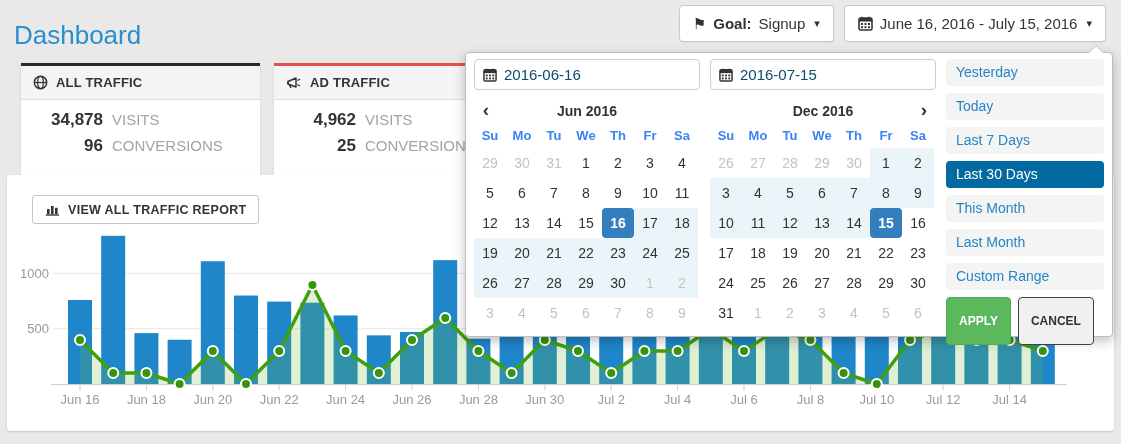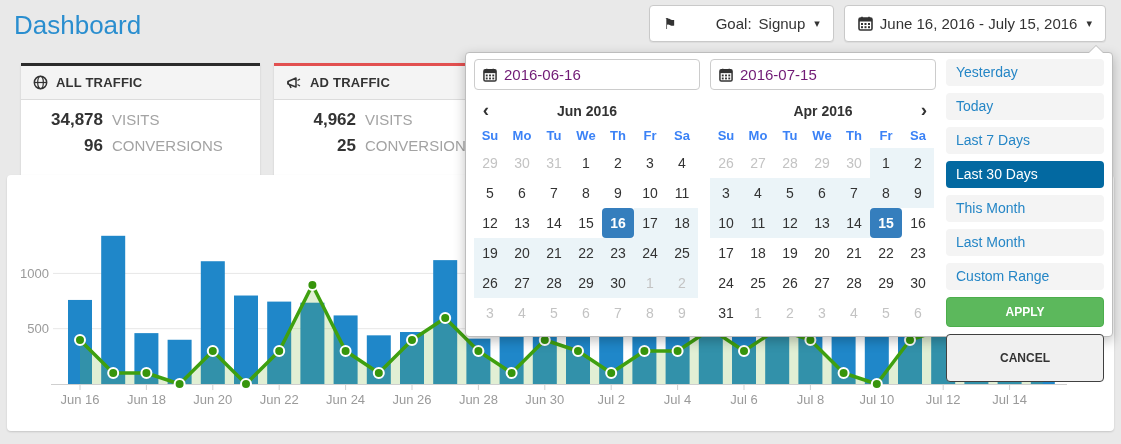--- a/index.html
+++ b/index.html
@@ -1,25 +1,25 @@
 <!DOCTYPE html>
 <html><head>
 <meta charset="utf-8">
 <style>
   * { margin:0; padding:0; box-sizing:border-box; }
   html,body { width:1121px; height:444px; overflow:hidden; }
   body { font-family:"Liberation Sans", sans-serif; background:#e9e9e9; position:relative; }
 
   
-  .page-title { position:absolute; left:14px; top:10px; font-size:26px; font-weight:400; color:#2a8ecf; }
+  .page-title { position:absolute; left:14px; top:20px; font-size:26px; font-weight:400; color:#2a8ecf; }
   .top-buttons { position:absolute; right:15px; top:5px; display:flex; gap:10px; }
   .top-btn { display:flex; align-items:center; gap:7px; height:37px; padding:0 13px;
              background:#fff; border:1px solid #c9c9c9; border-radius:4px; font-size:15px; color:#333;
              box-shadow:0 1px 1px rgba(0,0,0,.06); cursor:pointer; font-family:inherit; }
-  .top-btn b { font-weight:normal;margin-left:32px; }
+  .top-btn b { font-weight:bold; }
   .caret { font-size:11px; color:#333; margin-left:2px; }
   .flag-glyph { font-size:15px; line-height:1; }
 
   
   .card { position:absolute; top:63px; width:239px; height:142px; background:#fff;
           box-shadow:0 1px 2px rgba(0,0,0,.12); }
   .card-accent { height:3px; width:100%; }
   .card-head { display:flex; align-items:center; gap:8px; background:#f4f4f4; border-bottom:1px solid #dcdcdc;
                padding:9px 12px; font-size:13px; font-weight:bold; color:#333; letter-spacing:.2px; }
   .card-body { padding:10px 12px 0 4px; }
@@ -41,37 +41,37 @@
   .popover { position:absolute; left:465px; top:52px; width:648px; height:285px; background:#fff;
              border:1px solid #bdbdbd; border-radius:4px; box-shadow:0 4px 12px rgba(0,0,0,.25); z-index:50; }
   .popover-arrow { position:absolute; top:-8px; left:622px; width:0; height:0;
                    border-left:8px solid transparent; border-right:8px solid transparent; border-bottom:8px solid #bdbdbd; }
   .popover-arrow:after { content:""; position:absolute; left:-7px; top:1px; width:0; height:0;
                    border-left:7px solid transparent; border-right:7px solid transparent; border-bottom:7px solid #fff; }
   .cal-wrap { position:absolute; left:8px; top:6px; display:flex; gap:10px; }
   .cal { width:226px; }
   .date-input { display:flex; align-items:center; gap:7px; height:31px; border:1px solid #ccc; border-radius:4px;
                 padding:0 8px; margin-bottom:8px; background:#fff; }
-  .date-input span { font-size:15px; color:#701a75; }
+  .date-input span { font-size:15px; color:#0c4a6e; }
   .cal-header { position:relative; height:26px; line-height:26px; text-align:center; font-size:14px; font-weight:bold; color:#333; }
   .cal-nav { position:absolute; top:0; width:24px; text-align:center; font-size:19px; font-weight:bold; color:#333; cursor:pointer; line-height:24px; }
   .cal-nav.prev { left:0; }
   .cal-nav.next { right:0; }
   .cal-grid { display:grid; grid-template-columns:repeat(7,32px); }
   .dow { height:24px; line-height:24px; text-align:center; font-size:13px; font-weight:bold; color:#3b82f6; }
   .day { height:30px; line-height:30px; text-align:center; font-size:14px; color:#333; cursor:pointer; }
   .day.m { color:#c3c3c3; }
   .day.r { background:#ebf4f8; }
   .day.a { background:#357ebd; color:#fff; font-weight:bold; border-radius:4px; }
 
   .ranges { position:absolute; right:8px; top:6px; width:158px; }
   .range-item { height:27px; line-height:27px; padding:0 10px; margin-bottom:7px; background:#f4f4f4;
                 border-radius:4px; color:#2586c6; font-size:14px; cursor:pointer; }
   .range-item.active { background:#0369a1; color:#fff; }
-  .picker-actions { display:flex; gap:7px; margin-top:3px;flex-direction:column; }
+  .picker-actions { display:flex; gap:7px; margin-top:3px; }
   .btn-apply { background:#5cb85c; color:#fff; border:1px solid #4cae4c; border-radius:4px; font-weight:bold;
                font-size:12px; padding:7px 12px; cursor:pointer; font-family:inherit; }
   .btn-cancel { background:#f0f0f0; color:#333; border:1px solid #404040; border-radius:4px; font-weight:bold;
                 font-size:12px; padding:16px 12px; cursor:pointer; font-family:inherit; }
 
   .icon-svg { display:block; }
 </style>
 </head>
 <body>
 
@@ -242,20 +242,29 @@
       <circle cx="770.2" cy="154" r="5" fill="#37950c" stroke="#fff" stroke-width="2"></circle>
       <circle cx="803.4000000000001" cy="165" r="5" fill="#37950c" stroke="#fff" stroke-width="2"></circle>
       <circle cx="836.6" cy="198" r="5" fill="#37950c" stroke="#fff" stroke-width="2"></circle>
       <circle cx="869.8000000000001" cy="209" r="5" fill="#37950c" stroke="#fff" stroke-width="2"></circle>
       <circle cx="903.0000000000001" cy="165" r="5" fill="#37950c" stroke="#fff" stroke-width="2"></circle>
       <circle cx="936.2" cy="154" r="5" fill="#37950c" stroke="#fff" stroke-width="2"></circle>
       <circle cx="969.4000000000001" cy="165" r="5" fill="#37950c" stroke="#fff" stroke-width="2"></circle>
       <circle cx="1002.6000000000001" cy="165" r="5" fill="#37950c" stroke="#fff" stroke-width="2"></circle>
       <circle cx="1035.8000000000002" cy="176" r="5" fill="#37950c" stroke="#fff" stroke-width="2"></circle>
     </svg>
+  <button class="report-btn">
+    <svg class="icon-svg" width="15" height="13" viewBox="0 0 15 13">
+        <rect x="2" y="6" width="2.6" height="5" fill="#333"></rect>
+        <rect x="6" y="3" width="2.6" height="8" fill="#333"></rect>
+        <rect x="10" y="4.8" width="2.6" height="6.2" fill="#333"></rect>
+        <line x1="0.8" y1="12" x2="14" y2="12" stroke="#333" stroke-width="1.4"></line>
+      </svg>
+    <span>VIEW ALL TRAFFIC REPORT</span>
+  </button>
 </div>
 
 <div class="popover">
   <div class="popover-arrow"></div>
 
   <div class="cal-wrap">
     <div class="cal">
       <div class="date-input">
         <svg class="icon-svg" width="14" height="14" viewBox="0 0 15 15">
             <rect x="1" y="2" width="13" height="12" rx="1.5" fill="none" stroke="#333" stroke-width="1.6"></rect>
@@ -342,21 +351,21 @@
               <rect x="6.5" y="7" width="2" height="2"></rect>
               <rect x="10" y="7" width="2" height="2"></rect>
               <rect x="3" y="10.2" width="2" height="2"></rect>
               <rect x="6.5" y="10.2" width="2" height="2"></rect>
               <rect x="10" y="10.2" width="2" height="2"></rect>
             </g>
           </svg>
         <span>2016-07-15</span>
       </div>
       <div class="cal-header">
-        <span>Apr 2016</span>
+        <span>Dec 2016</span>
         <span class="cal-nav next">›</span>
       </div>
       <div class="cal-grid">
           <div class="dow">Su</div>
           <div class="dow">Mo</div>
           <div class="dow">Tu</div>
           <div class="dow">We</div>
           <div class="dow">Th</div>
           <div class="dow">Fr</div>
           <div class="dow">Sa</div>

